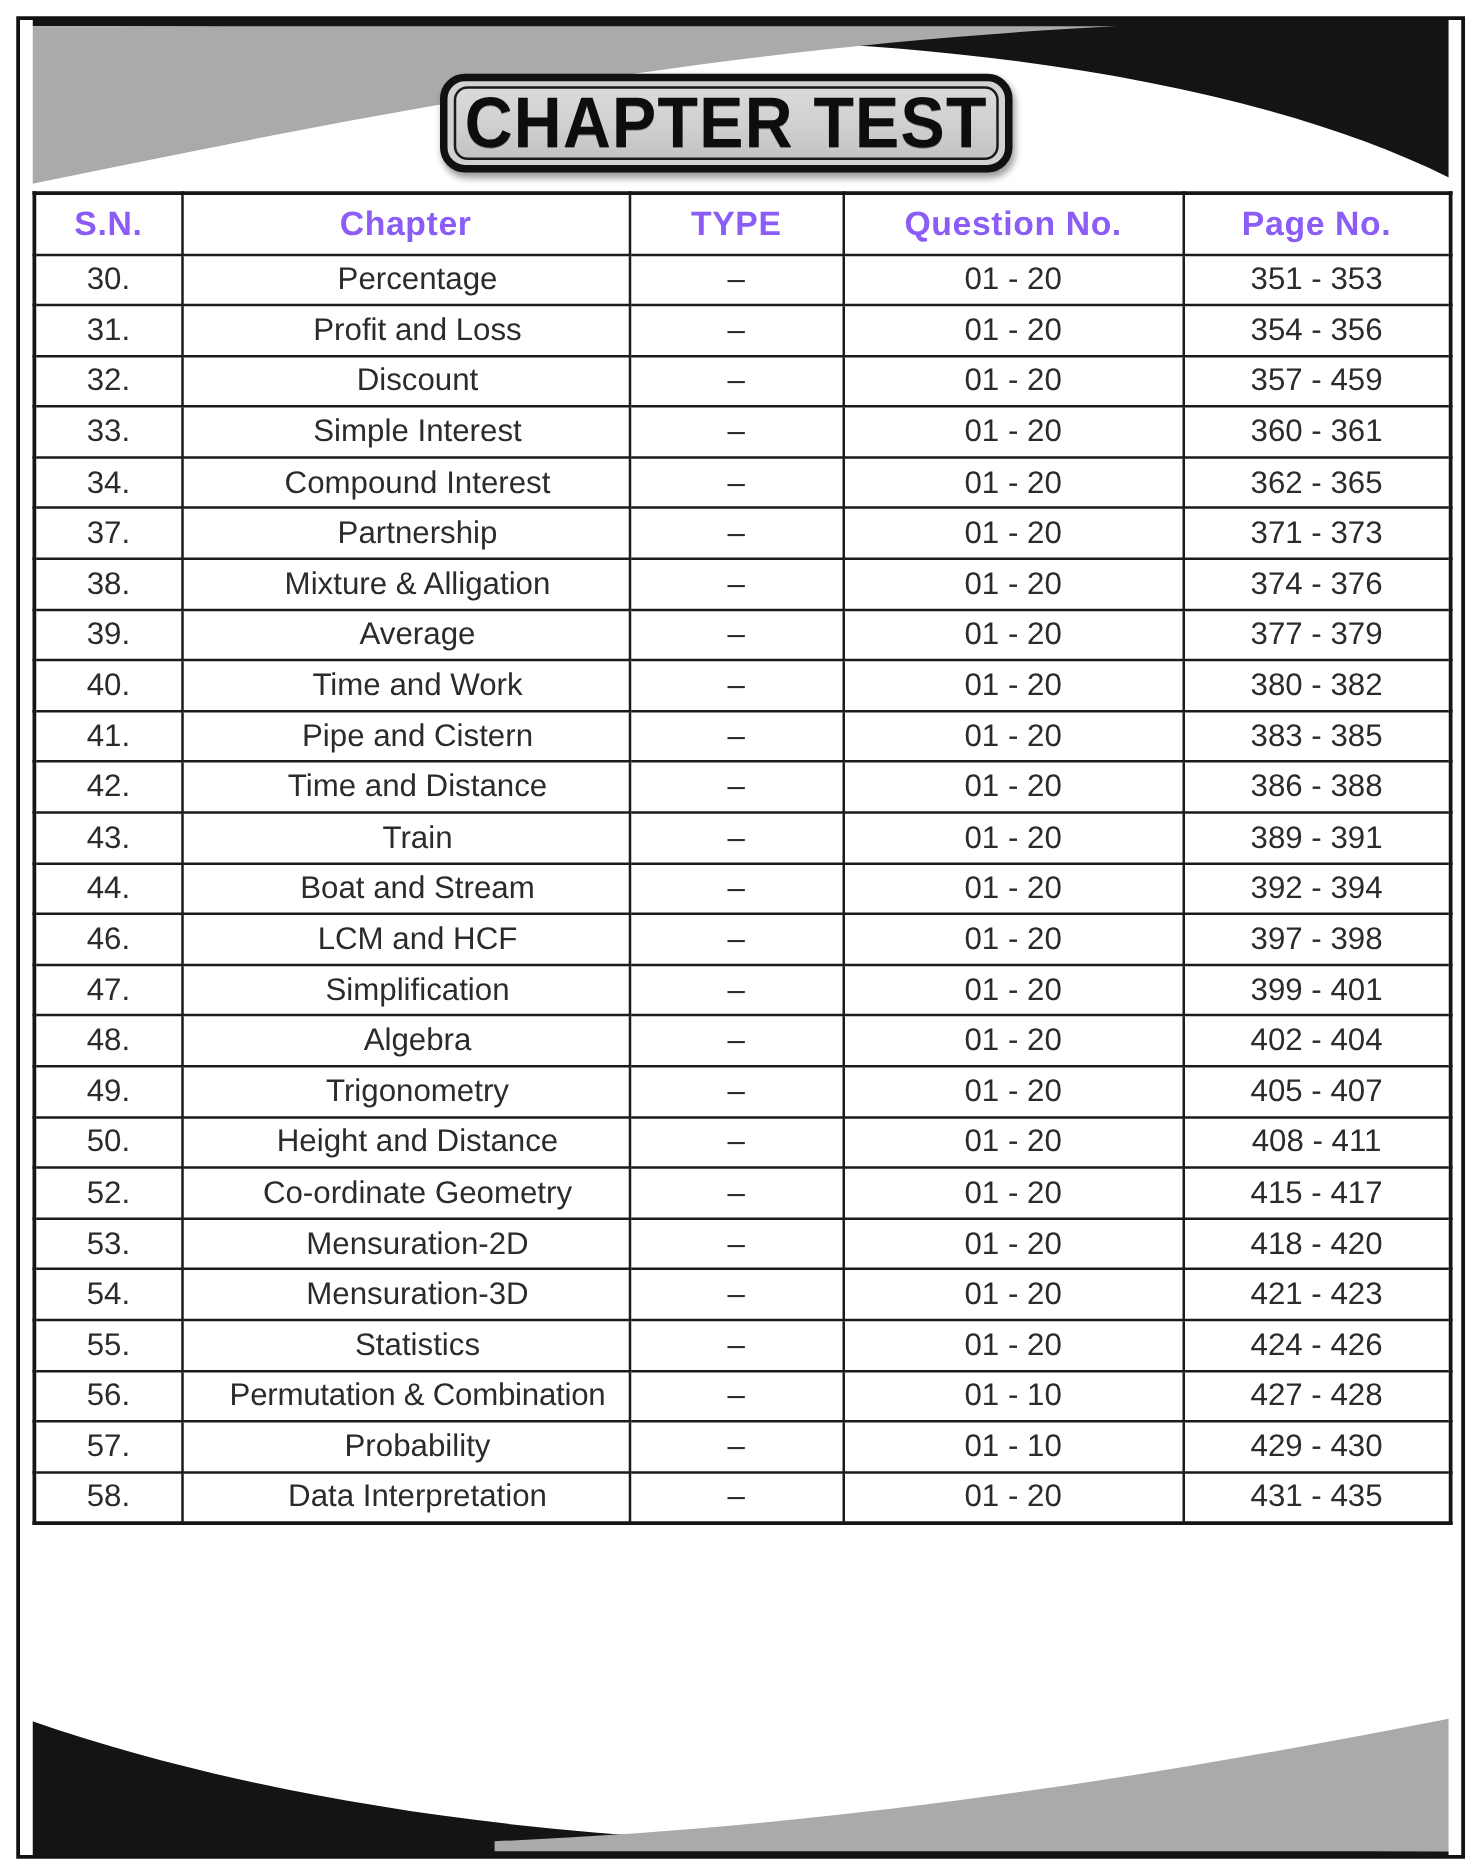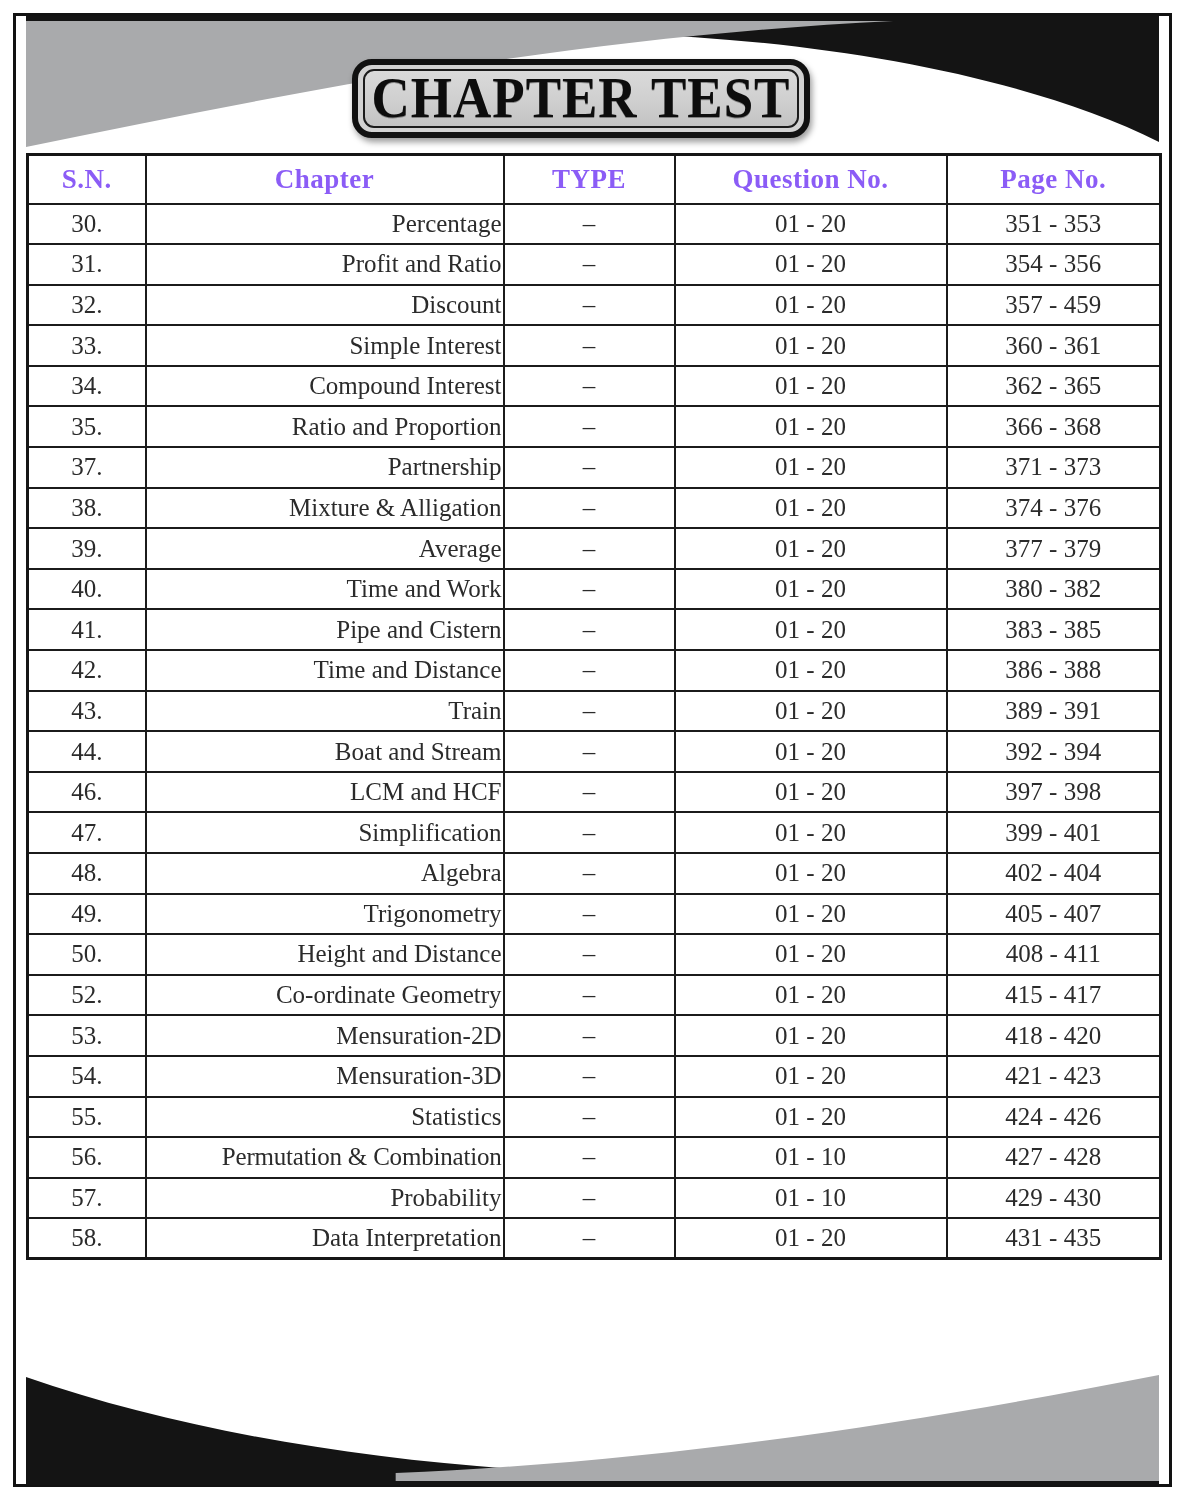--- a/index.html
+++ b/index.html
@@ -1,18 +1,18 @@
 <!DOCTYPE html>
 <html style="--decor-gray: #a9aaac; --decor-black: #141414; --plate-fill: #d2d2d2;"><head>
 <meta charset="utf-8">
 <style>
   html,body{margin:0;padding:0;background:#fff;}
   #page{
     position:relative;width:1185px;height:1500px;background:#fff;overflow:hidden;
-    font-family:Liberation Serif, serif;
+    font-family:Liberation Sans, sans-serif;
   }
   
   #frame{
     position:absolute;left:13px;top:13px;width:1159px;height:1474px;
     border:3px solid #121212;box-sizing:border-box;
   }
   
   .band{position:absolute;left:26px;width:1133px;display:block;}
   #band-top{top:15px;height:138px;}
   #band-bottom{top:1374px;height:112px;}
@@ -48,21 +48,21 @@
     height:49px;font-size:27px;font-weight:700;color:#8b5cf6;
     text-align:center;vertical-align:middle;letter-spacing:.5px;
   }
   #chapter-table td{
     height:40.6px;font-size:25px;color:#2b2b2b;vertical-align:middle;
   }
   col.c-sn{width:118px;} col.c-chapter{width:358px;} col.c-type{width:171px;}
   col.c-question{width:272px;} col.c-page{width:214px;}
   td.sn,td.type,td.question,td.page{text-align:center;}
   th.h-chapter{text-align:center;}
-  td.chapter{text-align:right;padding-left:20px;}
+  td.chapter{text-align:center;padding-left:20px;}
   td.chapter.tight{font-size:22px;letter-spacing:-.2px;border-radius:15px;}
   td.type{color:#3c3c3c;}
 </style>
 </head>
 <body>
 
 <div id="page">
 
   <div id="frame"></div>
 
@@ -103,21 +103,21 @@
     <tr>
       <td class="sn">30.</td>
       <td class="chapter">Percentage</td>
       <td class="type">–</td>
       <td class="question">01 - 20</td>
       <td class="page">351 - 353</td>
     </tr>
 
     <tr>
       <td class="sn">31.</td>
-      <td class="chapter">Profit and Ratio</td>
+      <td class="chapter">Profit and Loss</td>
       <td class="type">–</td>
       <td class="question">01 - 20</td>
       <td class="page">354 - 356</td>
     </tr>
 
     <tr>
       <td class="sn">32.</td>
       <td class="chapter">Discount</td>
       <td class="type">–</td>
       <td class="question">01 - 20</td>
@@ -133,27 +133,20 @@
     </tr>
 
     <tr>
       <td class="sn">34.</td>
       <td class="chapter">Compound Interest</td>
       <td class="type">–</td>
       <td class="question">01 - 20</td>
       <td class="page">362 - 365</td>
     </tr>
 
-    <tr>
-      <td class="sn">35.</td>
-      <td class="chapter">Ratio and Proportion</td>
-      <td class="type">–</td>
-      <td class="question">01 - 20</td>
-      <td class="page">366 - 368</td>
-    </tr>
 
 
     <tr>
       <td class="sn">37.</td>
       <td class="chapter">Partnership</td>
       <td class="type">–</td>
       <td class="question">01 - 20</td>
       <td class="page">371 - 373</td>
     </tr>
 

